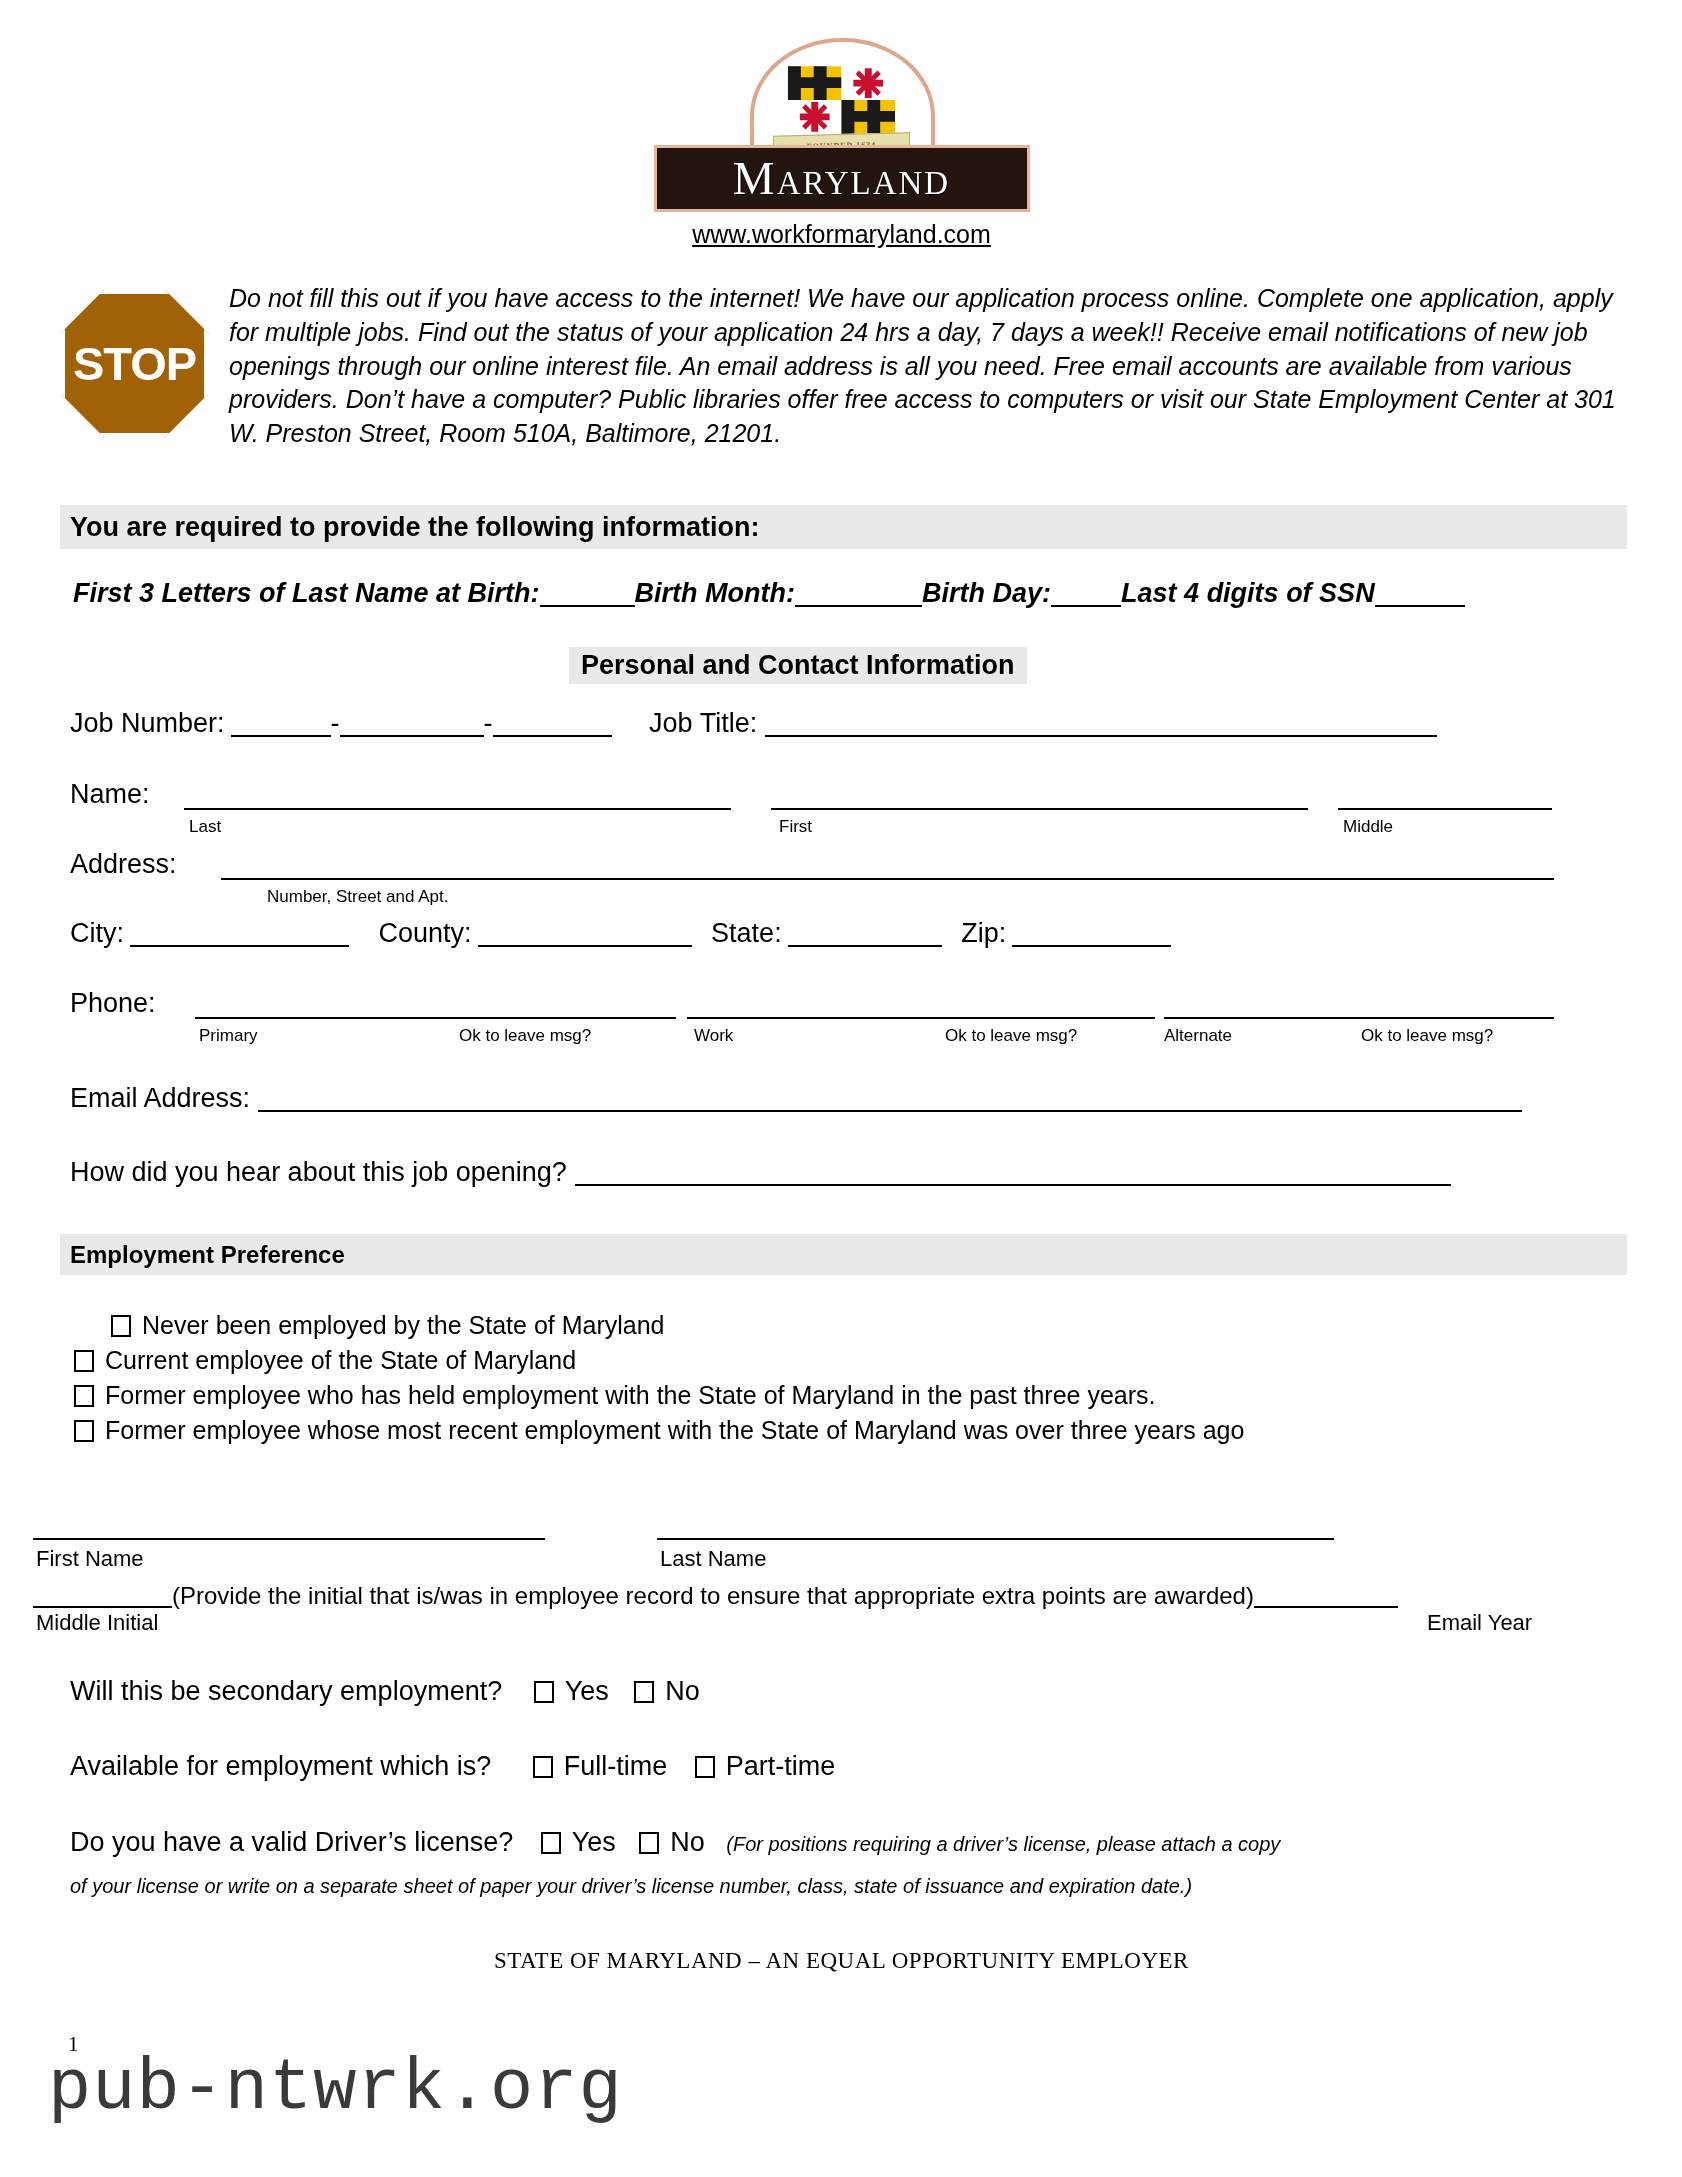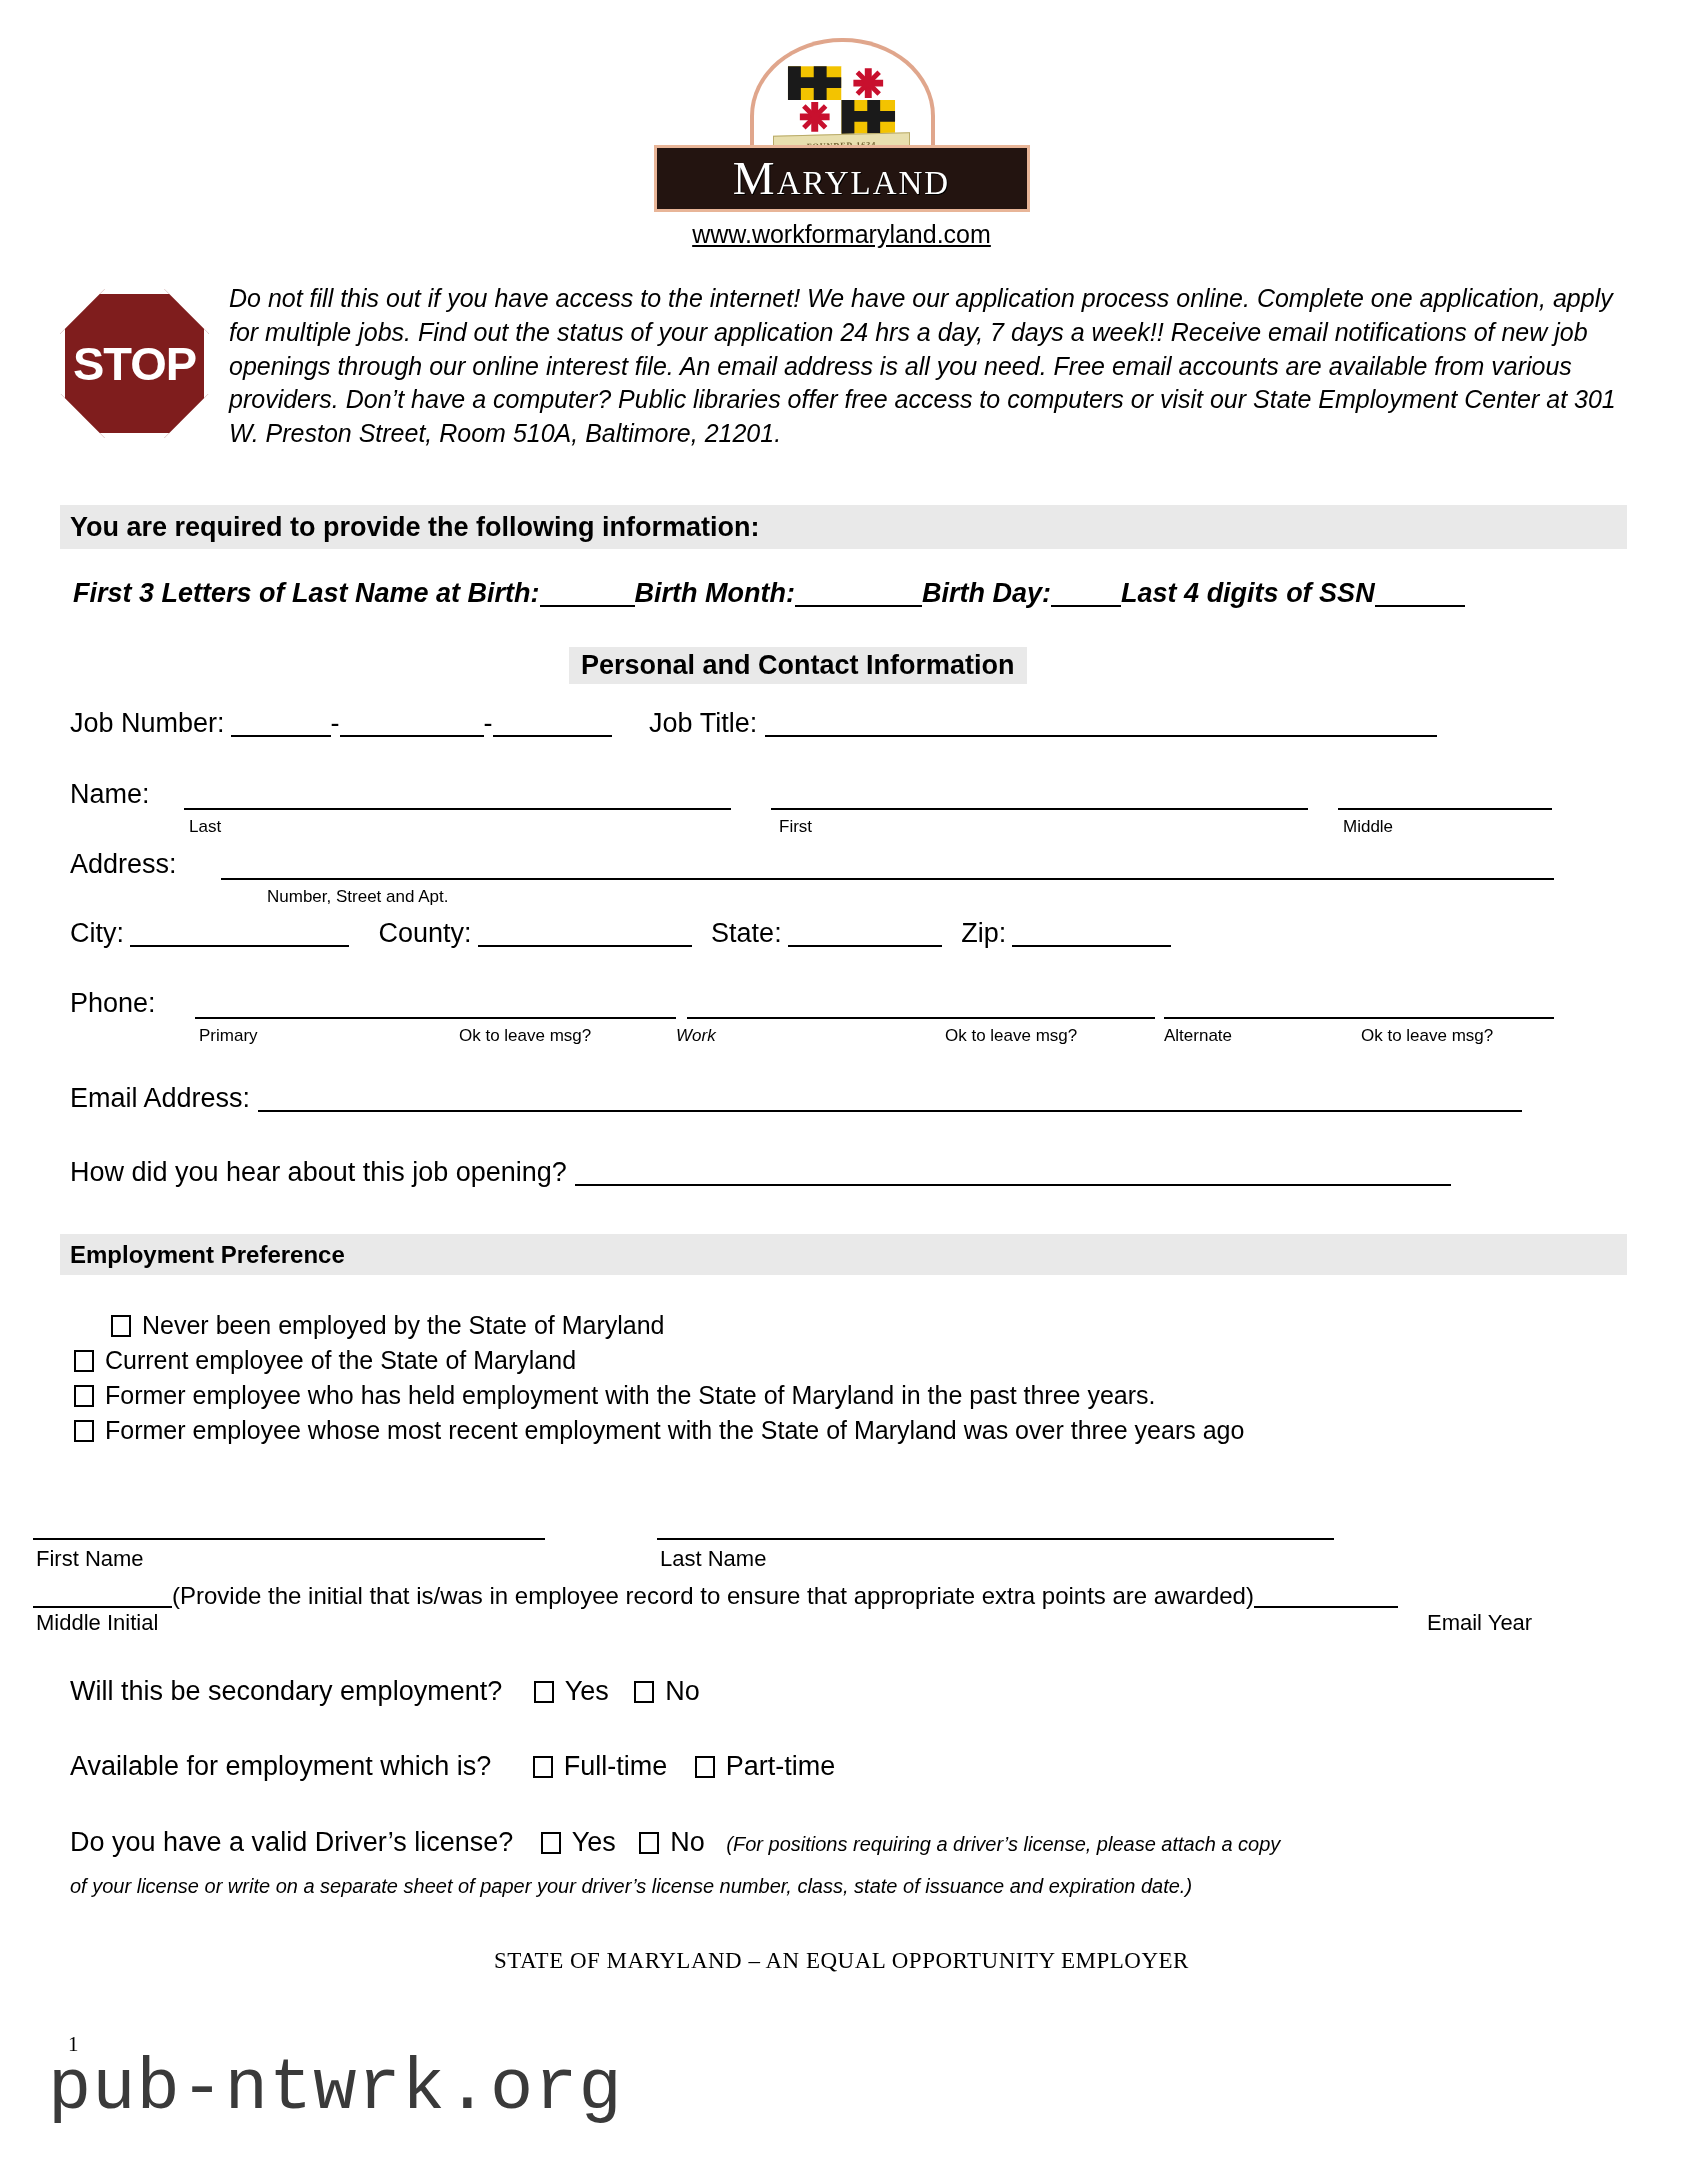--- a/index.html
+++ b/index.html
@@ -117,21 +117,21 @@
   .stop-sign {
     position: relative;
     width: 149px;
     height: 149px;
     flex: 0 0 149px;
     margin-top: 7px;
   }
   .octagon {
     width: 149px;
     height: 149px;
-    background: #7f1d1d;
+    background: #a16207;
     border: 5px solid #ffffff;
     box-sizing: border-box;
     clip-path: polygon(30% 0%, 70% 0%, 100% 30%, 100% 70%, 70% 100%, 30% 100%, 0% 70%, 0% 30%);
     display: flex;
     align-items: center;
     justify-content: center;
     box-shadow: 3px 4px 5px rgba(0,0,0,0.25);
   }
   .octagon span {
     color: #ffffff;
@@ -329,21 +329,21 @@
   </div>
 
   <div class="row" style="left:70px; top:990px;">
     <span>Phone:</span>
   </div>
   <div class="line" style="left:195px; top:1017px; width:481px;"></div>
   <div class="line" style="left:687px; top:1017px; width:468px;"></div>
   <div class="line" style="left:1164px; top:1017px; width:390px;"></div>
   <div class="sub" style="left:199px; top:1027px;">Primary</div>
   <div class="sub" style="left:459px; top:1027px;">Ok to leave msg?</div>
-  <div class="sub" style="left:676px; top:1027px;font-style:italic;">Work</div>
+  <div class="sub" style="left:694px; top:1027px;">Work</div>
   <div class="sub" style="left:945px; top:1027px;">Ok to leave msg?</div>
   <div class="sub" style="left:1164px; top:1027px;">Alternate</div>
   <div class="sub" style="left:1361px; top:1027px;">Ok to leave msg?</div>
 
   <div class="row" style="left:70px; top:1085px;">
     <span>Email Address:</span><span class="ul" style="width:1264px; margin-left:8px;"></span>
   </div>
 
   <div class="row" style="left:70px; top:1159px;">
     <span>How did you hear about this job opening?</span><span class="ul" style="width:876px; margin-left:8px;"></span>

